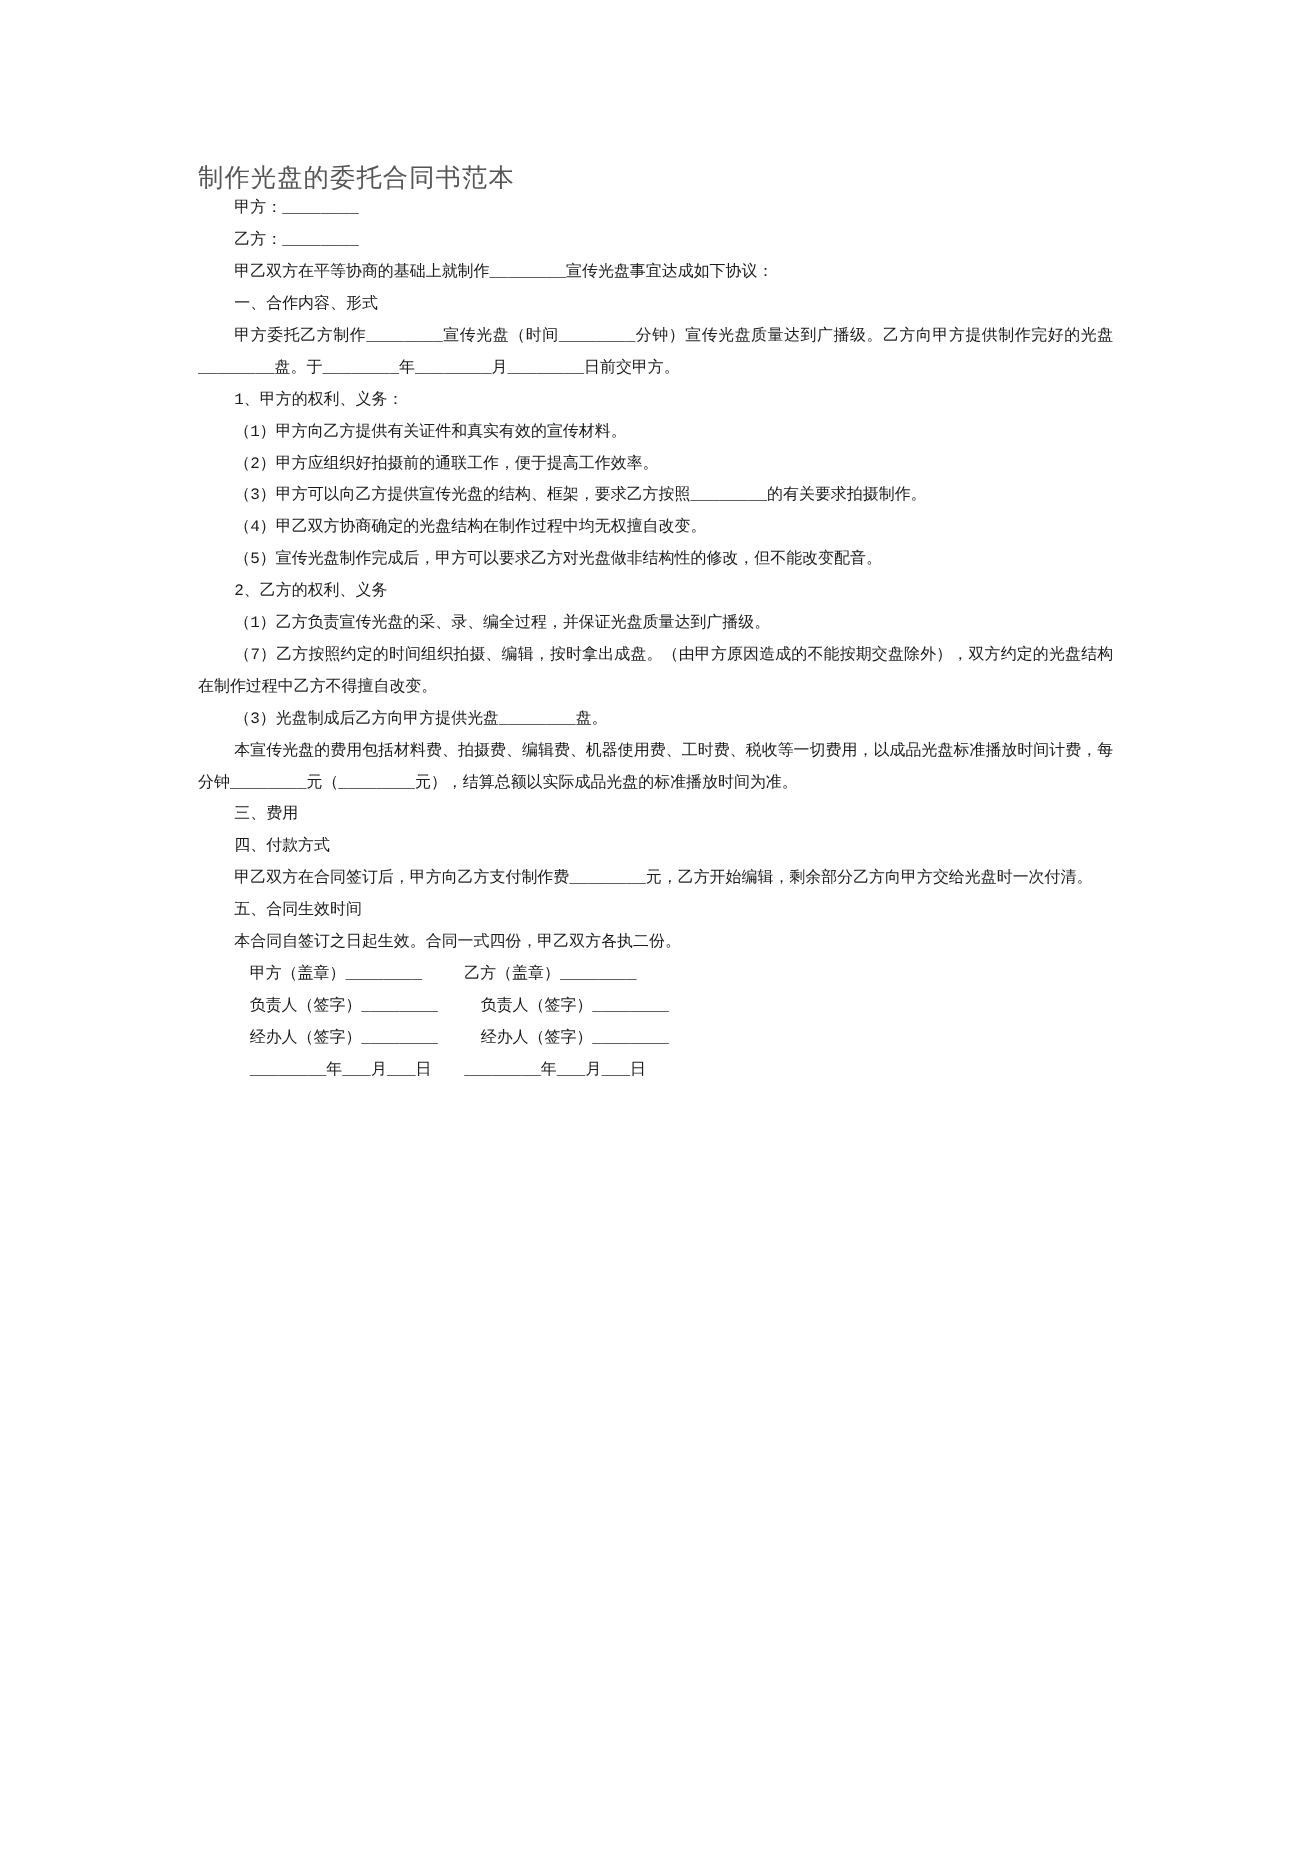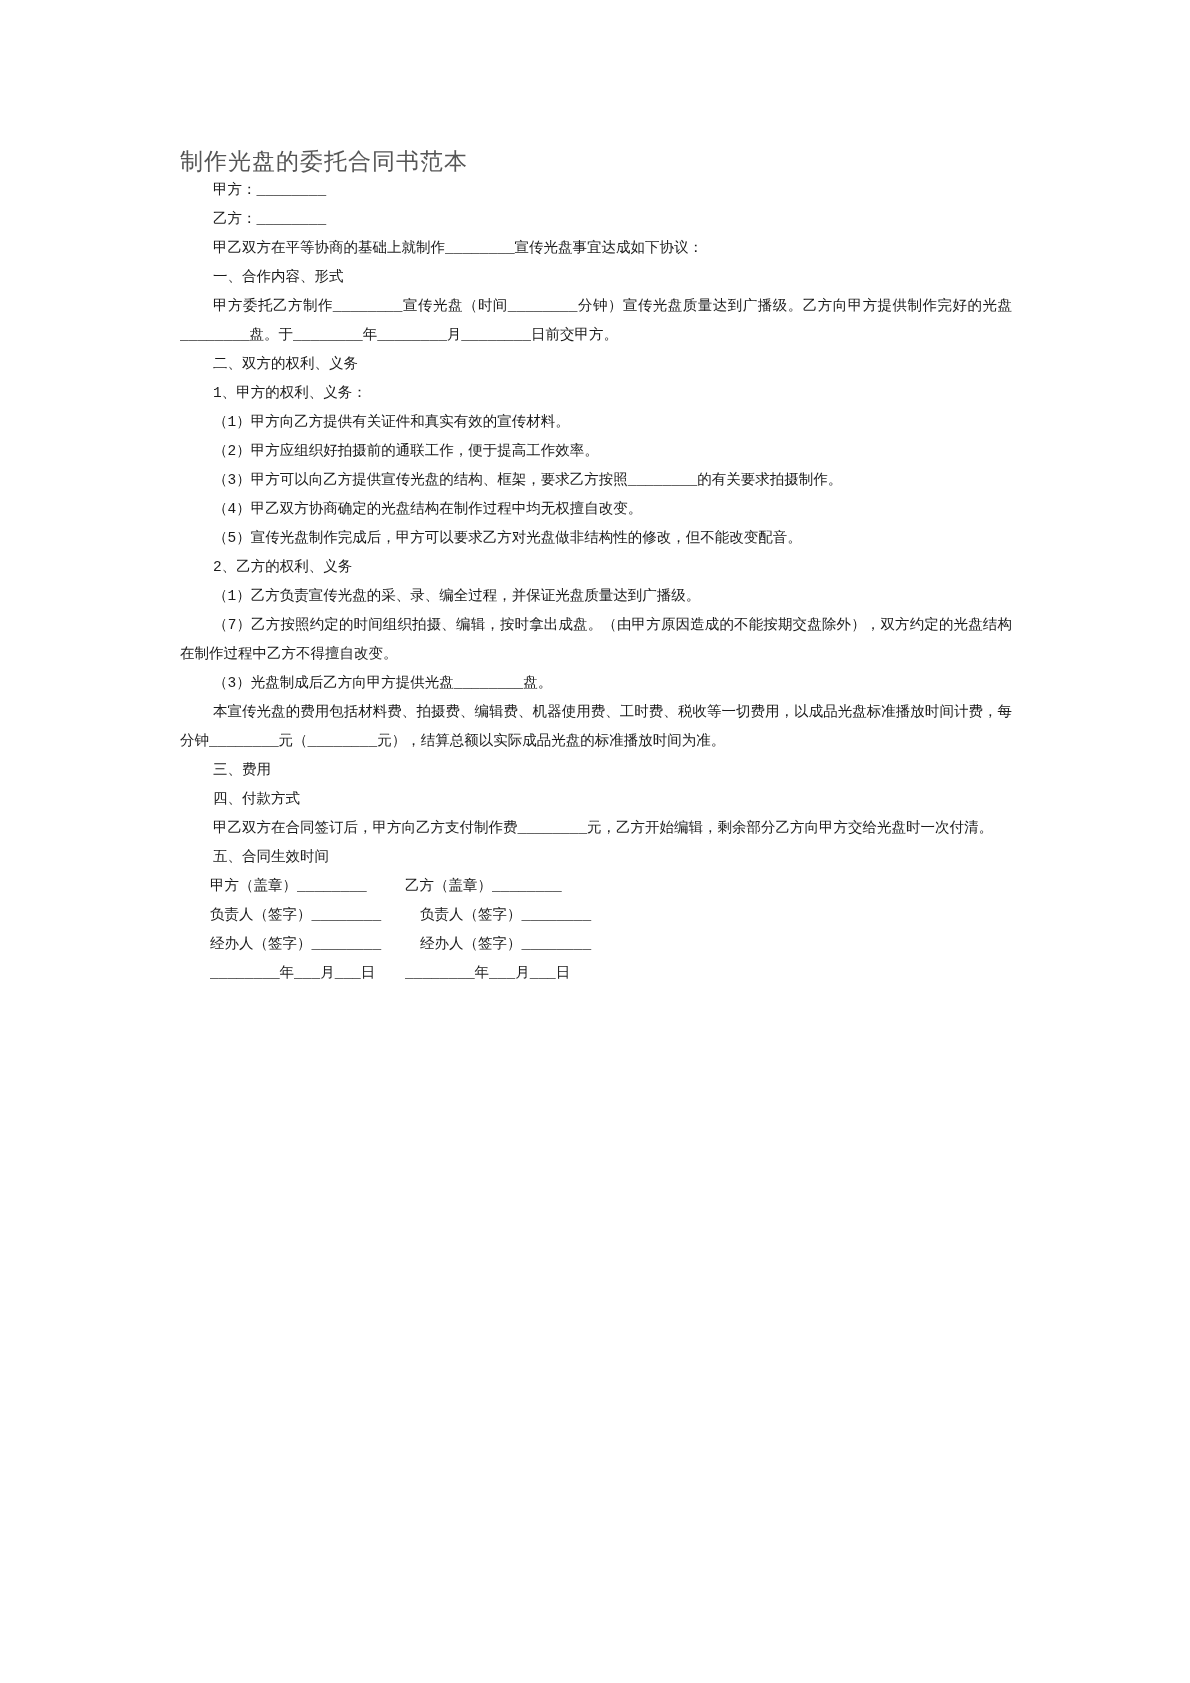--- a/index.html
+++ b/index.html
@@ -3,51 +3,51 @@
 <meta charset="utf-8">
 <style>
   html, body { margin: 0; padding: 0; background: #ffffff; }
   body { width: 1190px; height: 1683px; position: relative; overflow: hidden;
          font-family: "DejaVu Sans", "Liberation Sans", sans-serif; color: #1a1a1a; }
   .page { position: absolute; left: 0; top: 0; width: 1190px; height: 1683px; }
   .title { position: absolute; left: 180px; top: 146px; font-family: "DejaVu Serif", "Liberation Serif", serif;
            font-size: 23px; color: #555555; letter-spacing: 1px; white-space: nowrap; }
   .body { position: absolute; left: 180px; top: 176px; width: 832px; font-size: 14.5px; line-height: 29px; font-family: Liberation Mono, monospace; }
   .p { margin: 0; text-indent: 33px; text-align: justify; text-align-last: left; }
-  .sig { display: flex; margin-left: 30px; white-space: nowrap; line-height: 29px; }
+  .sig { display: flex; margin-left: 47px; white-space: nowrap; line-height: 29px; }
   .sig .col1 { width: 195px; }
   .sig.wide .col1 { width: 210px; }
 </style>
 </head>
 <body>
 
 <div class="page">
   <div class="title">制作光盘的委托合同书范本</div>
   <div class="body">
     <p class="p">甲方：________</p>
     <p class="p">乙方：________</p>
     <p class="p">甲乙双方在平等协商的基础上就制作________宣传光盘事宜达成如下协议：</p>
     <p class="p">一、合作内容、形式</p>
     <p class="p">甲方委托乙方制作________宣传光盘（时间________分钟）宣传光盘质量达到广播级。乙方向甲方提供制作完好的光盘________盘。于________年________月________日前交甲方。</p>
-    <p class="p">二、双方的权利、义务</p>
     <p class="p">1、甲方的权利、义务：</p>
     <p class="p">（1）甲方向乙方提供有关证件和真实有效的宣传材料。</p>
     <p class="p">（2）甲方应组织好拍摄前的通联工作，便于提高工作效率。</p>
     <p class="p">（3）甲方可以向乙方提供宣传光盘的结构、框架，要求乙方按照________的有关要求拍摄制作。</p>
     <p class="p">（4）甲乙双方协商确定的光盘结构在制作过程中均无权擅自改变。</p>
     <p class="p">（5）宣传光盘制作完成后，甲方可以要求乙方对光盘做非结构性的修改，但不能改变配音。</p>
     <p class="p">2、乙方的权利、义务</p>
     <p class="p">（1）乙方负责宣传光盘的采、录、编全过程，并保证光盘质量达到广播级。</p>
     <p class="p">（7）乙方按照约定的时间组织拍摄、编辑，按时拿出成盘。（由甲方原因造成的不能按期交盘除外），双方约定的光盘结构在制作过程中乙方不得擅自改变。</p>
     <p class="p">（3）光盘制成后乙方向甲方提供光盘________盘。</p>
     <p class="p">本宣传光盘的费用包括材料费、拍摄费、编辑费、机器使用费、工时费、税收等一切费用，以成品光盘标准播放时间计费，每分钟________元（________元），结算总额以实际成品光盘的标准播放时间为准。</p>
     <p class="p">三、费用</p>
     <p class="p">四、付款方式</p>
     <p class="p">甲乙双方在合同签订后，甲方向乙方支付制作费________元，乙方开始编辑，剩余部分乙方向甲方交给光盘时一次付清。</p>
     <p class="p">五、合同生效时间</p>
+    <p class="p">本合同自签订之日起生效。合同一式四份，甲乙双方各执二份。</p>
 
     <div class="sig">
       <span class="col1">甲方（盖章）________</span>
       <span>乙方（盖章）________</span>
     </div>
     <div class="sig wide">
       <span class="col1">负责人（签字）________</span>
       <span>负责人（签字）________</span>
     </div>
     <div class="sig wide">

